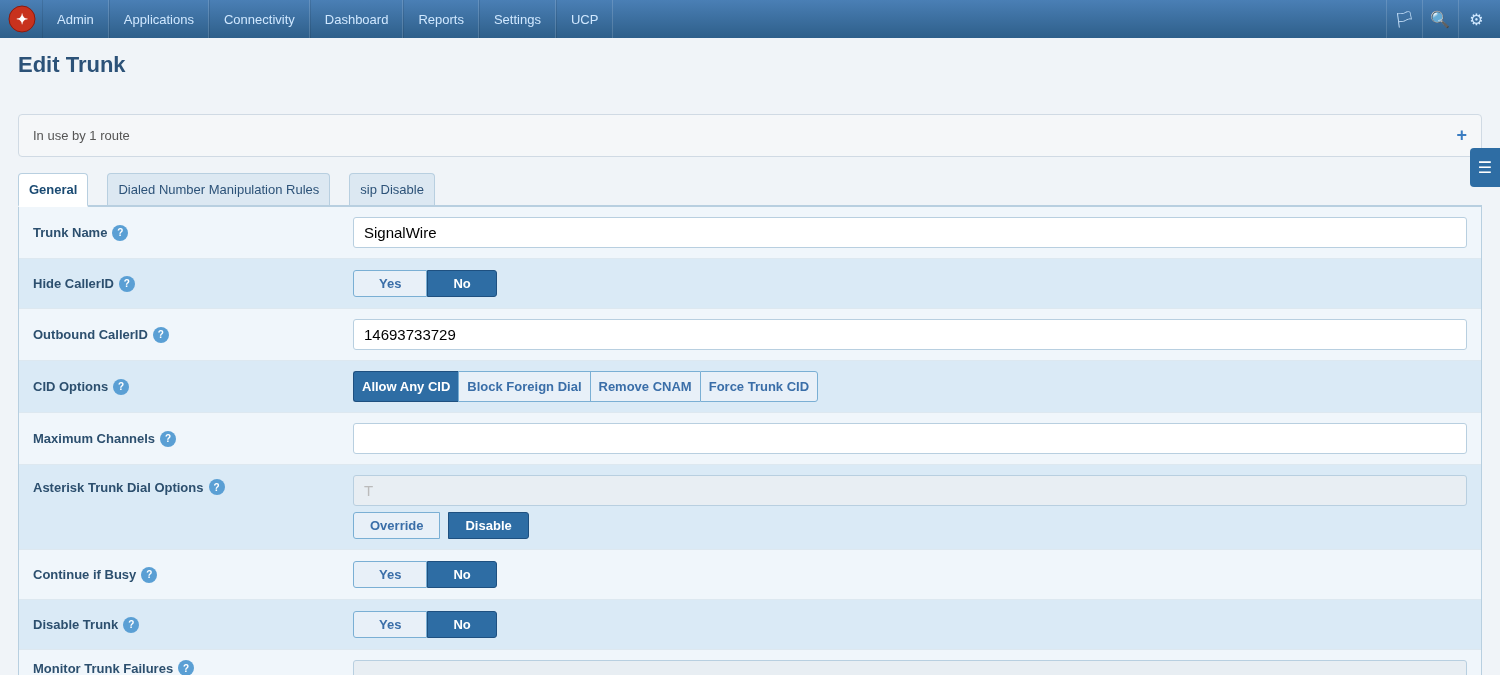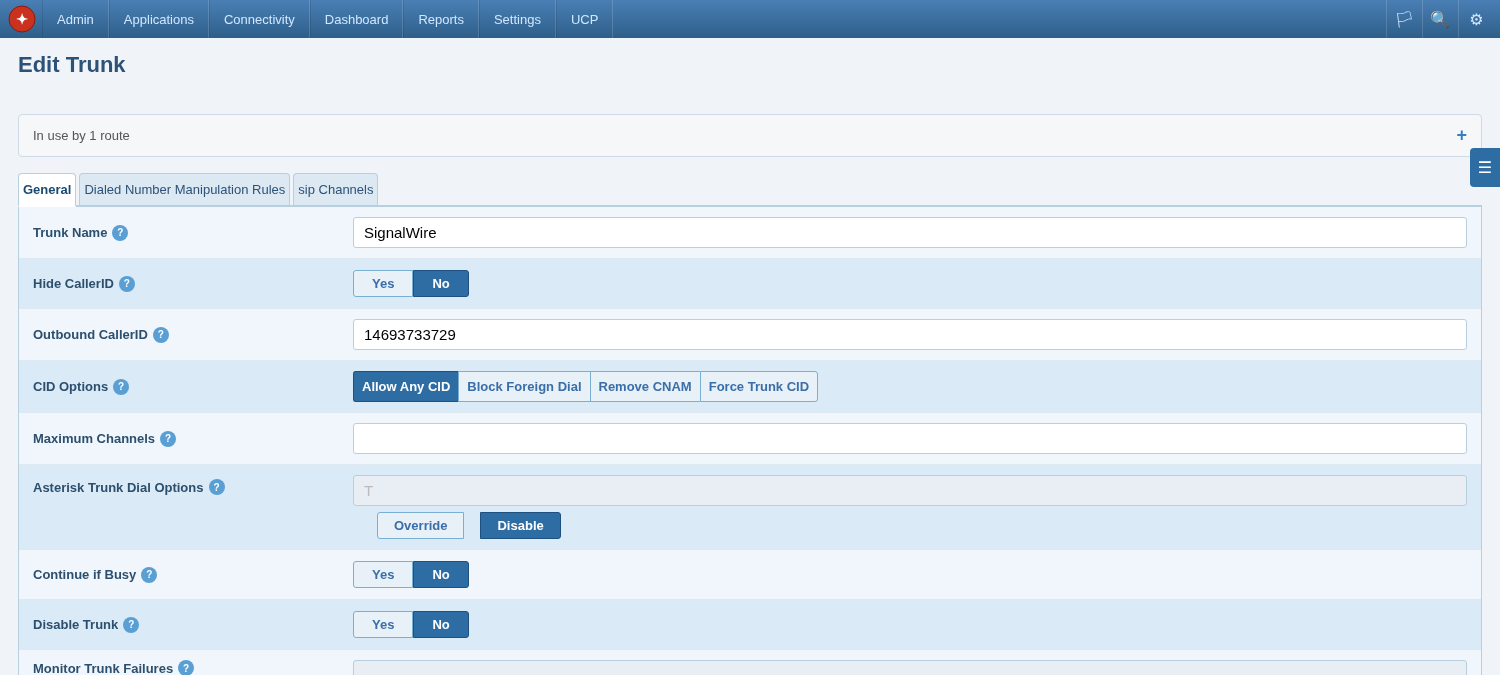--- a/index.html
+++ b/index.html
@@ -67,29 +67,29 @@
     }
 
     
     .tabs {
       display: flex;
       align-items: flex-end;
       border-bottom: 2px solid #b8cfe0;
       margin-bottom: 0;
     }
     .tab {
-      padding: 8px 4px;
+      padding: 8px 10px;
       cursor: pointer;
       border: 1px solid #b8cfe0;
       border-bottom: none;
       border-radius: 4px 4px 0 0;
       background: #dce8f2;
       color: #2c5278;
       font-size: 13px;
-      margin-right: 3px;
+      margin-right: 19px;
     }
     .tab.active {
       background: #fff;
       border-bottom: 2px solid #fff;
       margin-bottom: -2px;
       font-weight: bold;
       color: #1a4a72;
     }
 
     
@@ -151,21 +151,21 @@
       color: #888;
     }
     .form-input::placeholder { color: #bbb; }
 
     
     .toggle-group {
       display: flex;
       gap: 0;
     }
     .toggle-btn {
-      padding: 5px 18px;
+      padding: 5px 25px;
       border: 1px solid #7aafd4;
       cursor: pointer;
       font-size: 13px;
       font-weight: bold;
       background: #e8f0f8;
       color: #3a6ea8;
     }
     .toggle-btn:first-child { border-radius: 3px 0 0 3px; }
     .toggle-btn:last-child { border-radius: 0 3px 3px 0; }
     .toggle-btn.active {
@@ -193,23 +193,22 @@
     .cid-btn:last-child { border-radius: 0 3px 3px 0; border-right: 1px solid #7aafd4; }
     .cid-btn.active {
       background: #2e6da4;
       color: #fff;
       border-color: #1e5080;
     }
 
     
     .override-group {
       display: flex;
-      gap: 16px;
+      gap: 8px;
       margin-top: 6px;
-      margin-left: 24px;
     }
     .override-btn {
       padding: 5px 16px;
       border: 1px solid #7aafd4;
       cursor: pointer;
       font-size: 13px;
       font-weight: bold;
       background: #e8f0f8;
       color: #3a6ea8;
     }
@@ -273,21 +272,21 @@
   <div class="page-title">Edit Trunk</div>
 
   <div class="info-bar">
     <span>In use by 1 route</span>
     <span class="plus-btn">+</span>
   </div>
 
   <div class="tabs">
     <div class="tab active">General</div>
     <div class="tab">Dialed Number Manipulation Rules</div>
-    <div class="tab">sip Channels</div>
+    <div class="tab">sip Disable</div>
   </div>
 
   <div class="form-area">
 
     <div class="form-row">
       <div class="form-label">
         <span>Trunk Name</span>
         <span class="help-icon">?</span>
       </div>
       <div class="form-control">

